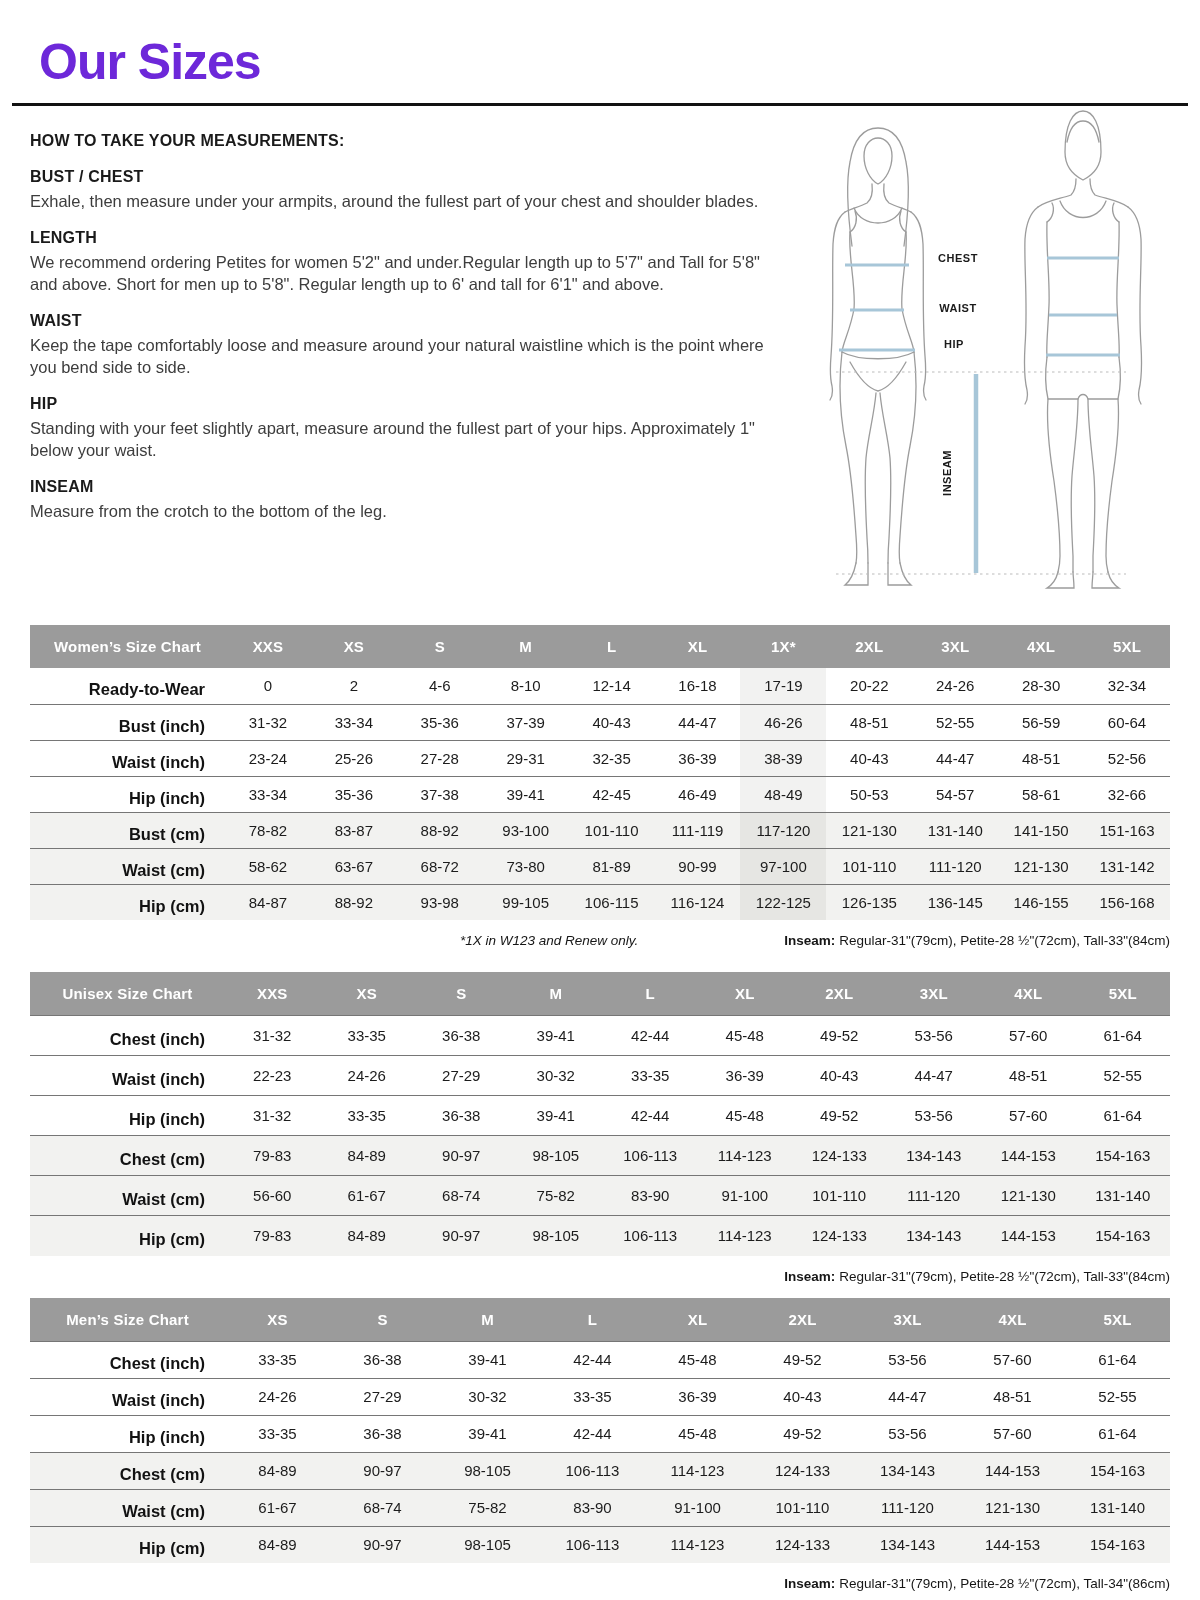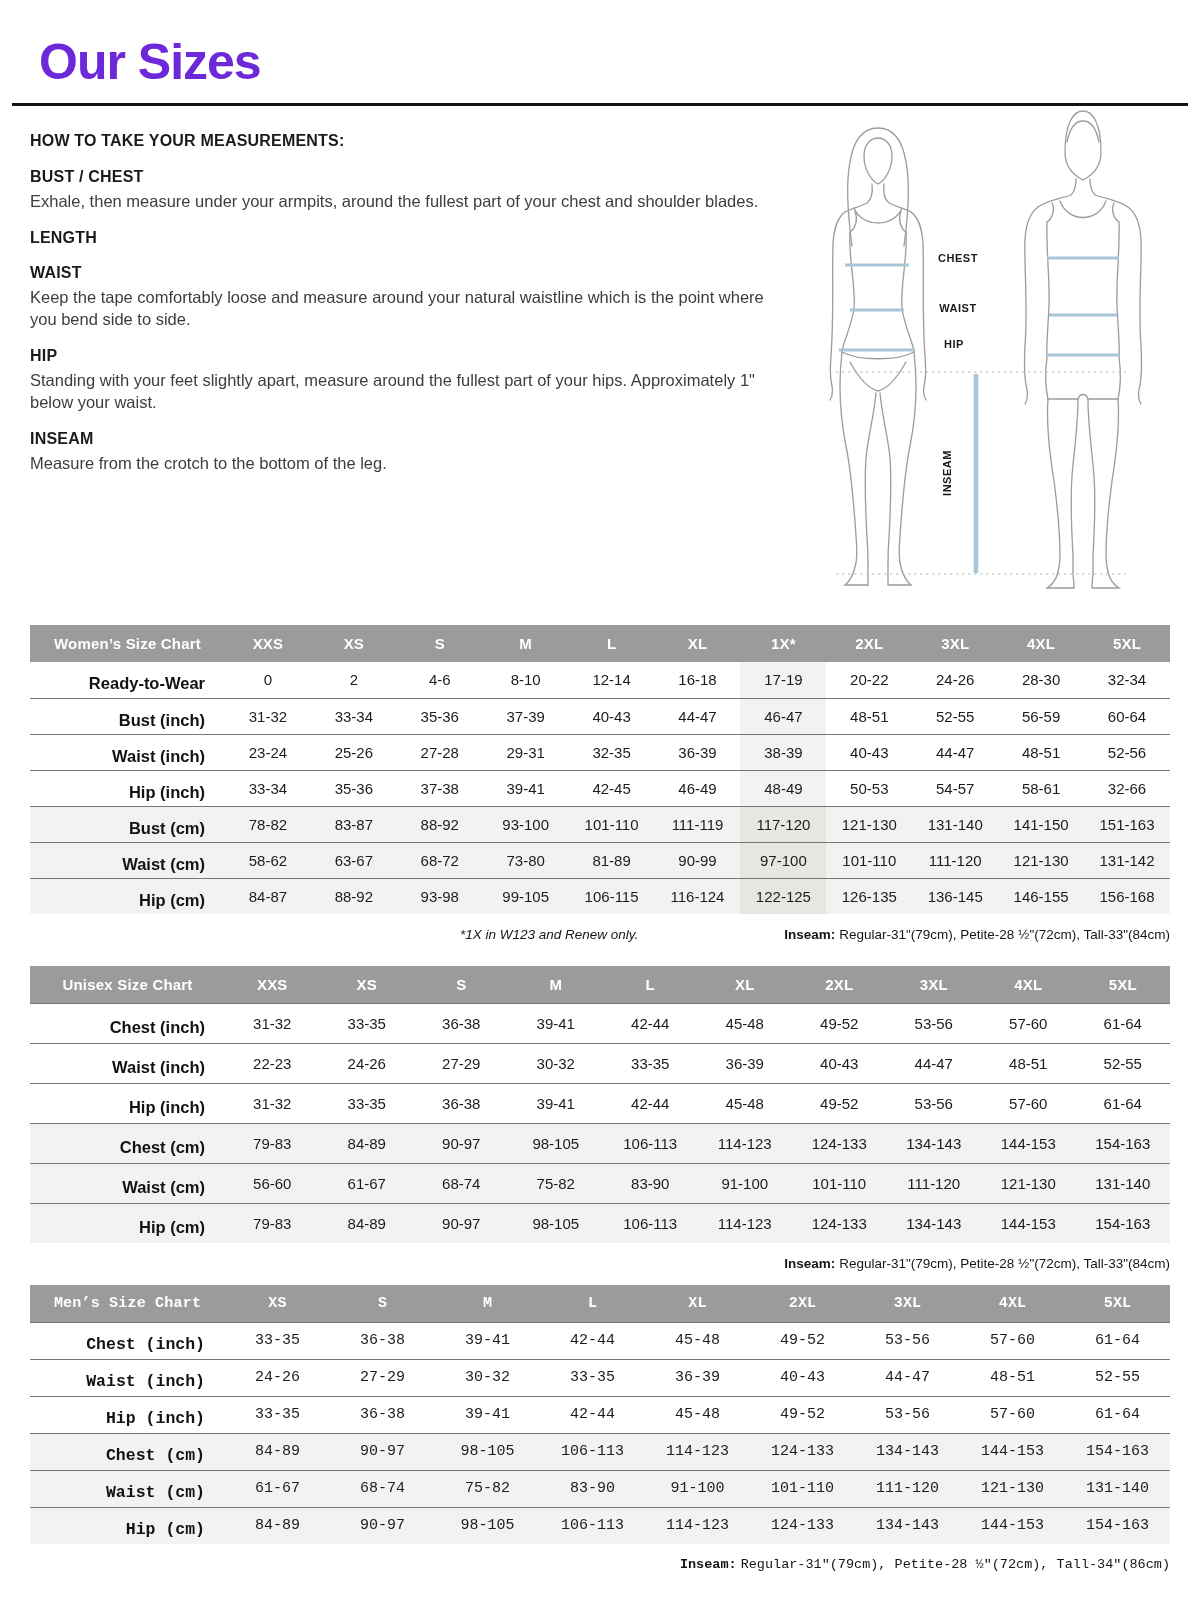--- a/index.html
+++ b/index.html
@@ -28,21 +28,21 @@
   .section p { font-size:16.5px; line-height:1.3; margin:0; color:#3d3d3d; }
 
   .figure-wrap { margin-left:auto; width:382px; margin-top:-28px; flex:none; }
   svg text { font-family:"Liberation Sans", sans-serif; }
 
   table.size-table {
     width:1140px; border-collapse:collapse; table-layout:fixed;
   }
   table.size-table thead th {
     background:#9b9b9b; color:#ffffff; font-size:15px; font-weight:700;
-    height:37px; padding:0; letter-spacing:0.2px;
+    height:37px; padding:13px; letter-spacing:0.2px;
   }
   table.size-table tbody tr { height:36px; border-top:1px solid #767676; }
   table[data-table="unisex"] tbody tr { height:40px; }
   table[data-table="men"] tbody tr { height:37px; }
   table[data-table="women"] tbody tr:first-child { border-top:none; }
   table.size-table tbody th {
     font-size:16.5px; font-weight:700; text-align:right; padding:8px 20px 0 0; color:#121212;
   }
   table.size-table tbody td {
     font-size:15px; text-align:center; padding:0; color:#1c1c1c;
@@ -52,40 +52,41 @@
 
   .tbl-block { margin-top:30px; }
   .footnote {
     width:1140px; display:flex; align-items:baseline;
     font-size:13.5px; margin-top:13px; color:#161616;
   }
   .footnote .fn-left { margin-left:430px;font-style:italic; }
   .footnote .fn-right { margin-left:auto; }
   .footnote b { font-weight:700; margin-right:4px;margin-top:32px; }
   .tbl-block + .tbl-block { margin-top:24px; }
-  .tbl-block.men { margin-top:14px;font-family:Liberation Mono, monospace; }
+  .tbl-block.men { margin-top:14px; }
 </style>
 </head>
 <body>
 
 <div class="page">
 
   <h1 class="page-title">Our Sizes</h1>
   <hr class="title-rule">
 
   <div class="intro">
     <div class="intro-text">
       <h2 class="how-to">HOW TO TAKE YOUR MEASUREMENTS:</h2>
 
       <div class="section">
         <h3>BUST / CHEST</h3>
         <p>Exhale, then measure under your armpits, around the fullest part of your chest and shoulder blades.</p>
       </div>
       <div class="section">
         <h3>LENGTH</h3>
+        <p>We recommend ordering Petites for women 5'2" and under.Regular length up to 5'7" and Tall for 5'8" and above. Short for men up to 5'8". Regular length up to 6' and tall for 6'1" and above.</p>
       </div>
       <div class="section">
         <h3>WAIST</h3>
         <p>Keep the tape comfortably loose and measure around your natural waistline which is the point where you bend side to side.</p>
       </div>
       <div class="section">
         <h3>HIP</h3>
         <p>Standing with your feet slightly apart, measure around the fullest part of your hips. Approximately 1" below your waist.</p>
       </div>
       <div class="section">
@@ -229,21 +230,21 @@
             <td>32-34</td>
           </tr>
           <tr>
             <th>Bust (inch)</th>
             <td>31-32</td>
             <td>33-34</td>
             <td>35-36</td>
             <td>37-39</td>
             <td>40-43</td>
             <td>44-47</td>
-            <td class="hl">46-47</td>
+            <td class="hl">46-26</td>
             <td>48-51</td>
             <td>52-55</td>
             <td>56-59</td>
             <td>60-64</td>
           </tr>
           <tr>
             <th>Waist (inch)</th>
             <td>23-24</td>
             <td>25-26</td>
             <td>27-28</td>

